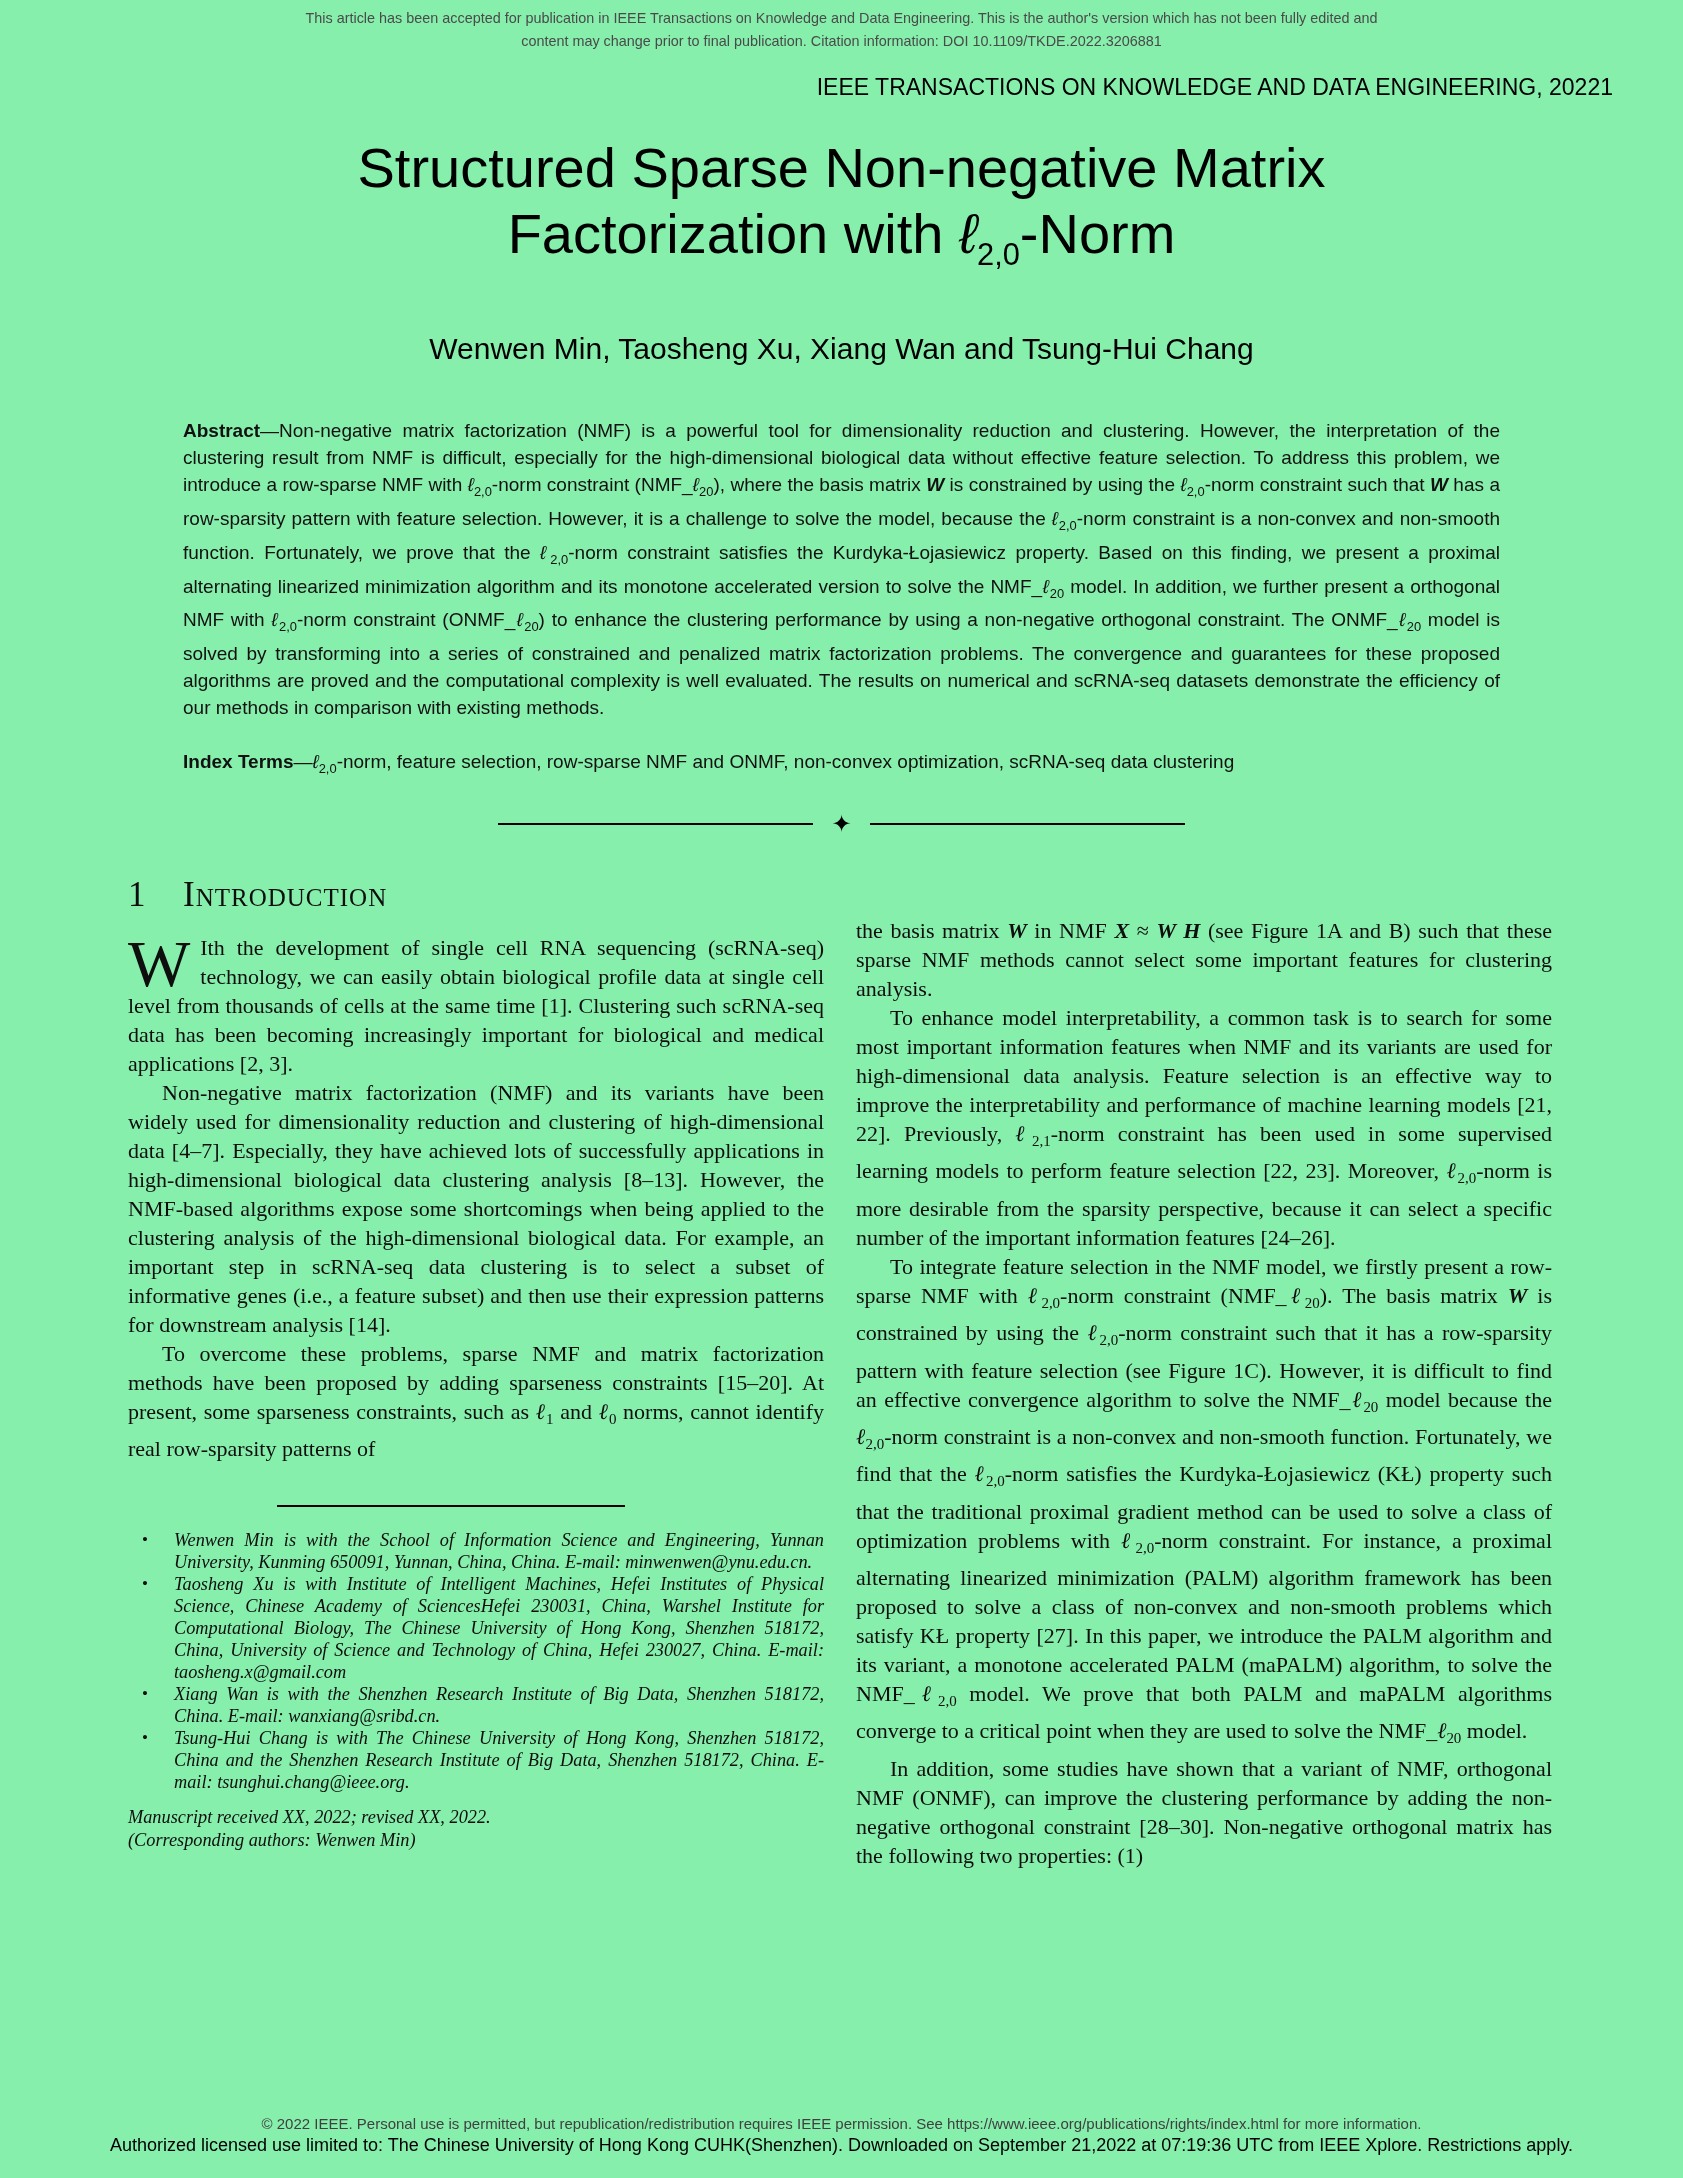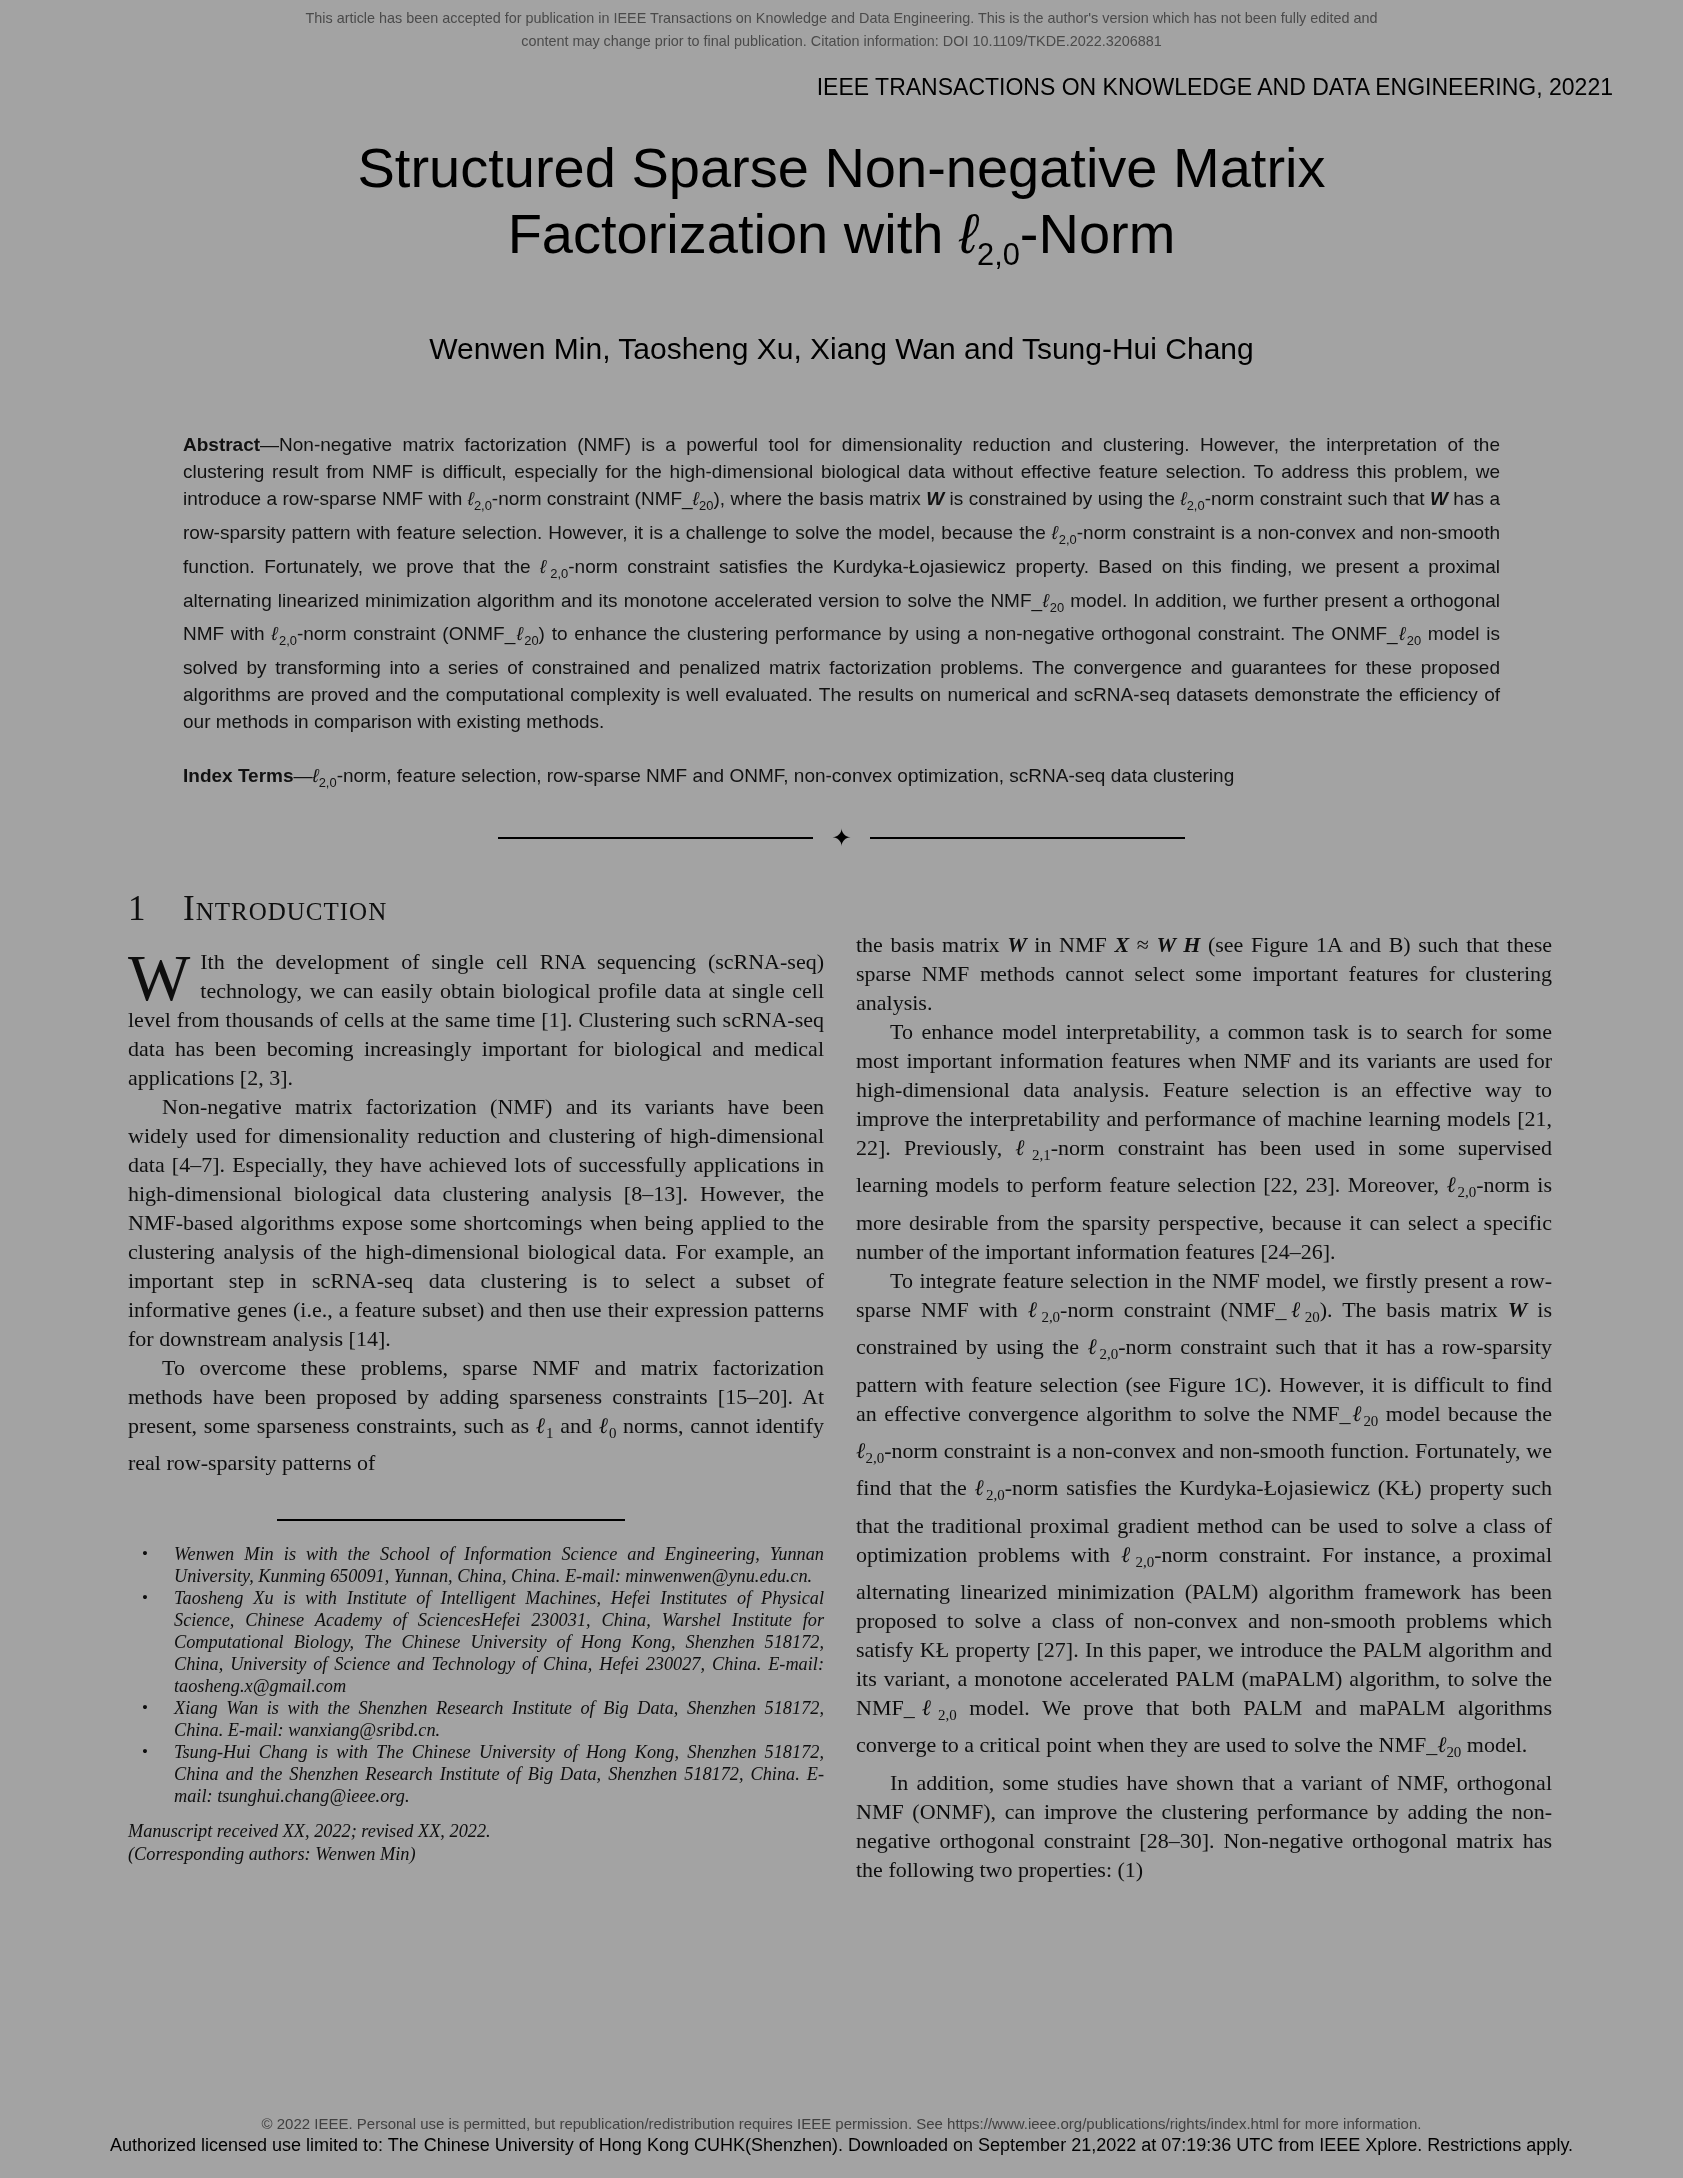--- a/index.html
+++ b/index.html
@@ -1,32 +1,32 @@
 <!DOCTYPE html>
 <html><head>
 <meta charset="utf-8">
 <style>
   html,body{margin:0;padding:0;background:#ffffff;}
-  .page{position:relative;width:1683px;height:2178px;background:#a3a3a3;overflow:hidden;color:#0e0e0e;}
+  .page{position:relative;width:1683px;height:2178px;background:#86efac;overflow:hidden;color:#0e0e0e;}
 
   .notice{padding-top:7px;text-align:center;font-family:"Liberation Sans",sans-serif;
           font-size:14.4px;line-height:23px;color:#4a4a4a;}
 
   .running-header{display:flex;justify-content:flex-end;align-items:baseline;
           margin:21px 70px 0 128px;font-family:"Liberation Sans",sans-serif;
           font-size:23px;color:#000;}
 
   .title-block{margin-top:34px;text-align:center;font-family:"Liberation Sans",sans-serif;
           font-size:56px;line-height:66px;color:#000;}
   .title-block sub{font-size:55%;}
 
   .authors{margin-top:44px;text-align:center;font-family:"Liberation Sans",sans-serif;
           font-size:30px;color:#000;}
 
-  .abstract{width:1317px;margin:65px auto 0;font-family:"Liberation Sans",sans-serif;
+  .abstract{width:1317px;margin:51px auto 0;font-family:"Liberation Sans",sans-serif;
           font-size:19px;line-height:27px;text-align:justify;color:#111;}
   .abstract sub,.index-terms sub{font-size:68%;}
 
   .index-terms{width:1317px;margin:27px auto 9px;font-family:"Liberation Sans",sans-serif;
           font-size:19px;line-height:27px;color:#111;}
 
   .divider{margin-top:30px;display:flex;justify-content:center;align-items:center;gap:18px;}
   .divider .dline{width:315px;height:2px;background:#000;}
   .divider .star{font-size:24px;line-height:1;color:#000;}
 

